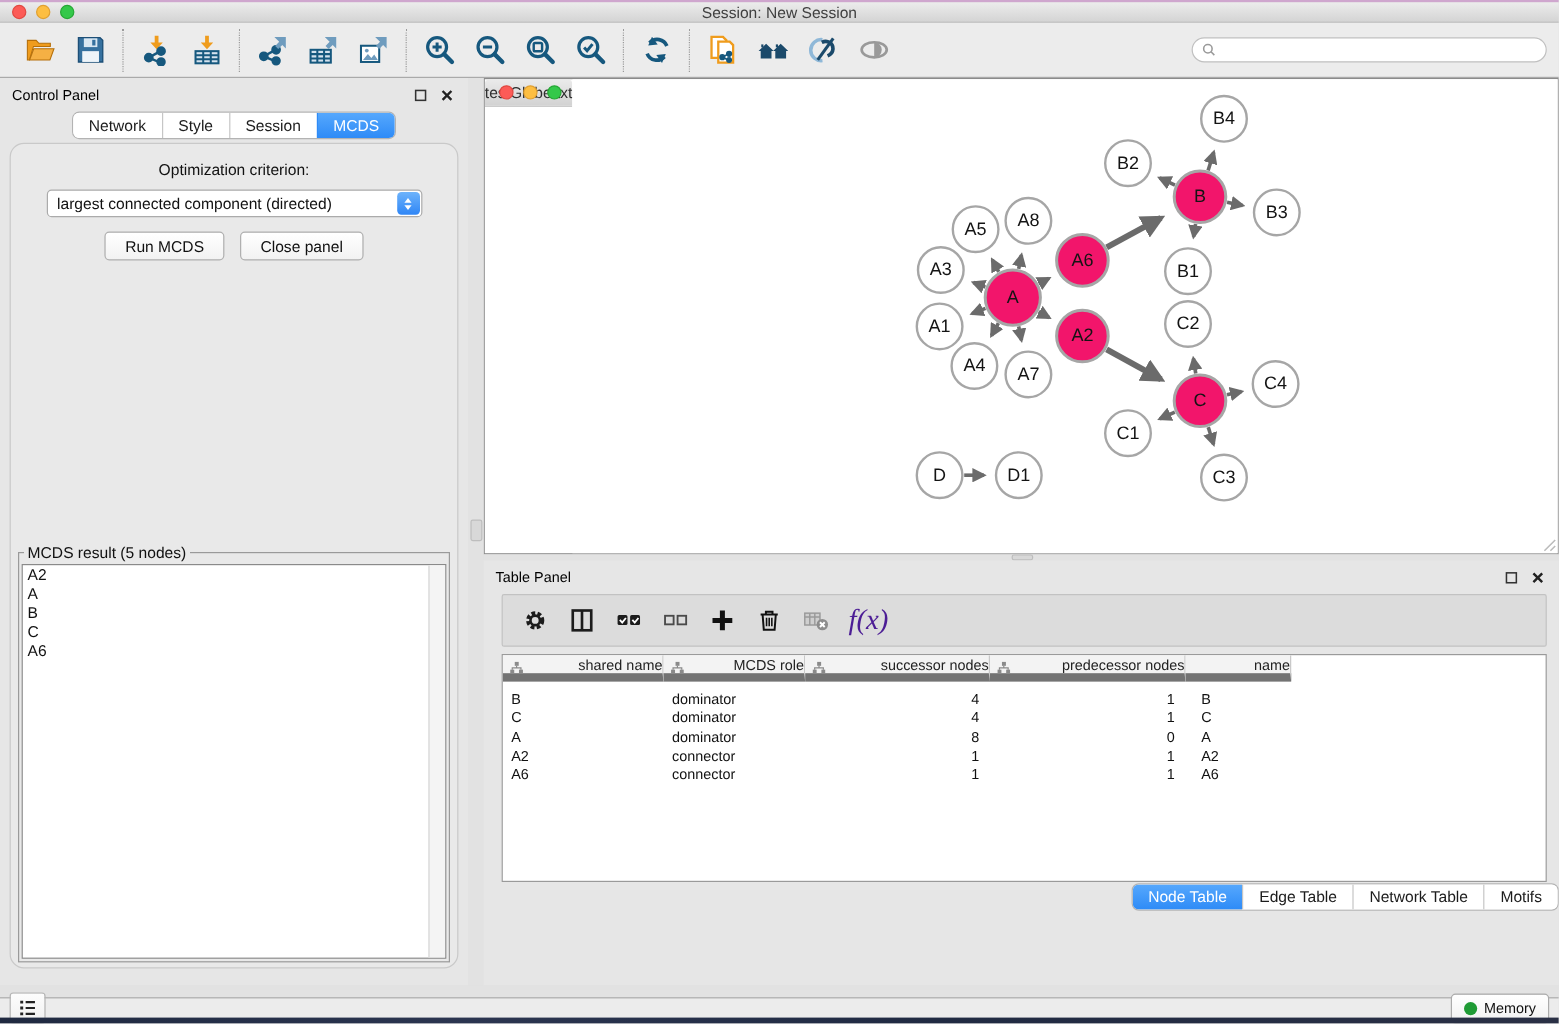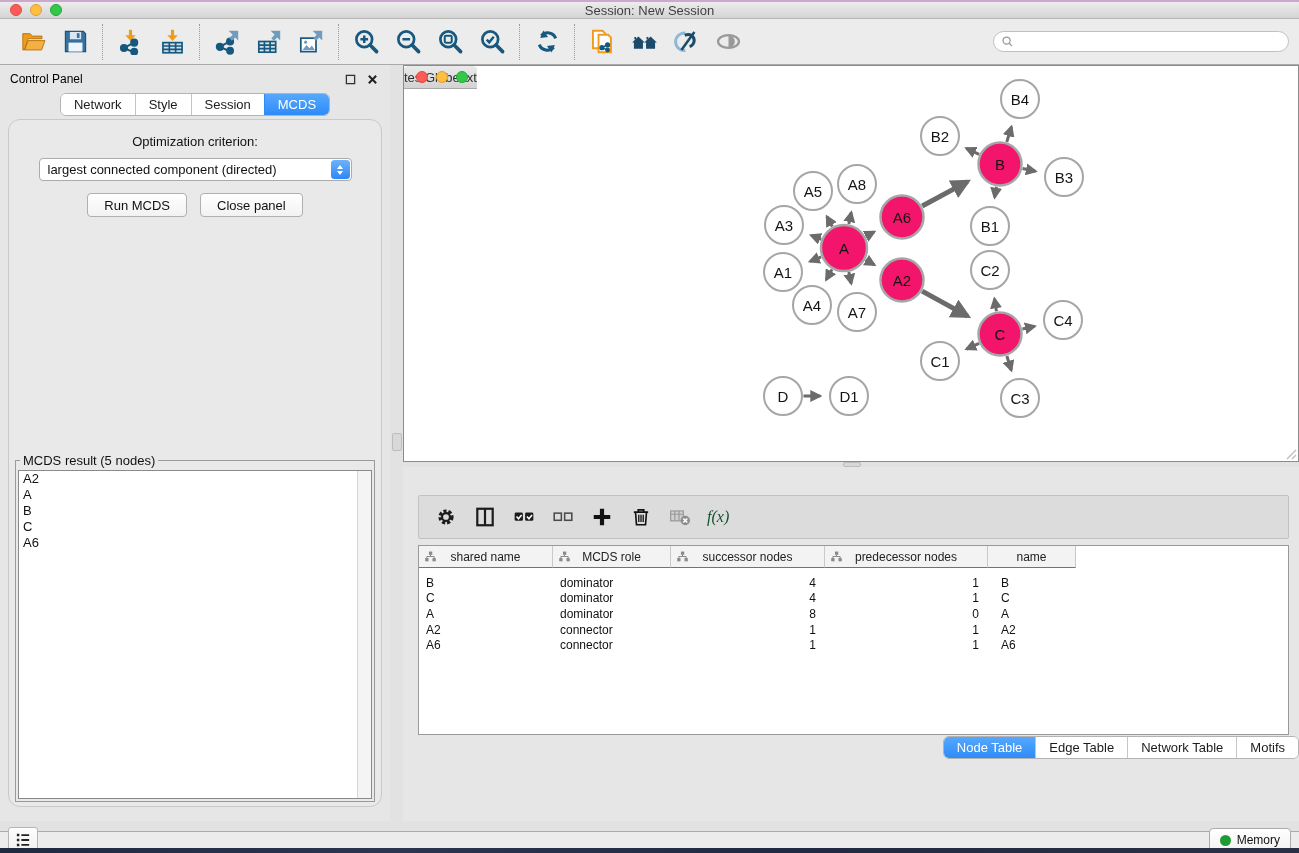--- a/index.html
+++ b/index.html
@@ -77,25 +77,25 @@
   .net-canvas svg.graph{position:absolute;left:0;top:0;}
   .corner-grip{position:absolute;right:1px;bottom:1px;width:14px;height:14px;}
   .h-divider{height:5px;position:relative;background:#e2e2e2;}
   .h-divider .grip{position:absolute;left:440px;top:0px;width:18px;height:5px;background:#d8d8d8;border:1px solid #bdbdbd;border-radius:2px;box-sizing:border-box;}
   
   .table-panel{flex:1;background:#e6e6e6;position:relative;}
   .tp-toolbar{position:absolute;left:15px;right:10px;top:28px;height:44px;background:#dcdcdc;
     border:1px solid #c2c2c2;border-radius:2px;display:flex;align-items:center;gap:15px;padding-left:15px;box-sizing:border-box;}
   .tp-icon{width:24px;height:24px;display:flex;align-items:center;justify-content:center;}
   .tp-icon svg{width:22px;height:22px;}
-  .tp-fx{font-family:"Liberation Serif","DejaVu Serif",serif;font-style:italic;font-size:16px;color:#14532d;}
+  .tp-fx{font-family:"Liberation Serif","DejaVu Serif",serif;font-style:italic;font-size:24px;color:#4c1d95;}
   .tbl{position:absolute;left:15px;right:10px;top:78px;height:188px;background:#fff;border:1px solid #9a9a9a;overflow:hidden;}
   .tbl-header{display:flex;height:22px;}
-  .th-cell{box-sizing:border-box;background:#f3f3f3;border-right:1px solid #c9c9c9;border-bottom:1px solid #737373;
-    display:flex;align-items:center;justify-content:center;font-size:12px;color:#222;gap:5px;position:relative;}
+  .th-cell{box-sizing:border-box;background:#f3f3f3;border-right:1px solid #c9c9c9;border-bottom:7px solid #737373;
+    display:flex;align-items:center;justify-content:flex-end;font-size:12px;color:#222;gap:5px;position:relative;}
   .th-cell .th-icon{position:absolute;left:6px;top:5px;}
   .tbl-row{display:flex;height:15.6px;align-items:center;}
   .td-cell{box-sizing:border-box;font-size:12px;color:#111;display:flex;align-items:center;overflow:hidden;white-space:nowrap;}
   .td-cell.left{padding-left:7px;}
   .td-cell.right{justify-content:flex-end;padding-right:9px;}
   .td-cell.name{padding-left:13px;}
   .tbl-body{padding-top:7px;}
   .footer-tabs{position:absolute;left:0;right:0;top:269px;display:flex;justify-content:flex-end;}
   
   .statusbar{position:absolute;left:0;right:0;bottom:5px;height:17px;background:#ececec;border-top:1px solid #ababab;
@@ -457,20 +457,33 @@
             <path d="M13 4L4 13M13 9l-4 4" stroke="#bbb" stroke-width="1.3"></path>
           </svg>
       </div>
     </div>
 
     <div class="h-divider">
       <div class="grip"></div>
     </div>
 
     <div class="table-panel">
+      <div class="panel-header">
+        <span class="ph-title">Table Panel</span>
+        <span class="ph-btn">
+            <svg viewBox="0 0 12 12">
+              <rect x="1.5" y="1.5" width="9" height="9" fill="none" stroke="#333" stroke-width="1.4"></rect>
+            </svg>
+          </span>
+        <span class="ph-btn">
+            <svg viewBox="0 0 12 12">
+              <path d="M2 2l8 8M10 2l-8 8" stroke="#222" stroke-width="2.2"></path>
+            </svg>
+          </span>
+      </div>
       <div class="tp-toolbar" id="tp-toolbar">
           <div class="tp-icon">
             <svg viewBox="0 0 20 20">
               <circle cx="10" cy="10" r="5.4" fill="none" stroke="#1c1c1c" stroke-width="3" stroke-dasharray="2.8 1.7"></circle>
               <circle cx="10" cy="10" r="3.6" fill="none" stroke="#1c1c1c" stroke-width="2"></circle>
             </svg>
           </div>
           <div class="tp-icon">
             <svg viewBox="0 0 20 20">
               <rect x="3" y="2.5" width="14" height="15" fill="none" stroke="#1c1c1c" stroke-width="2"></rect>

